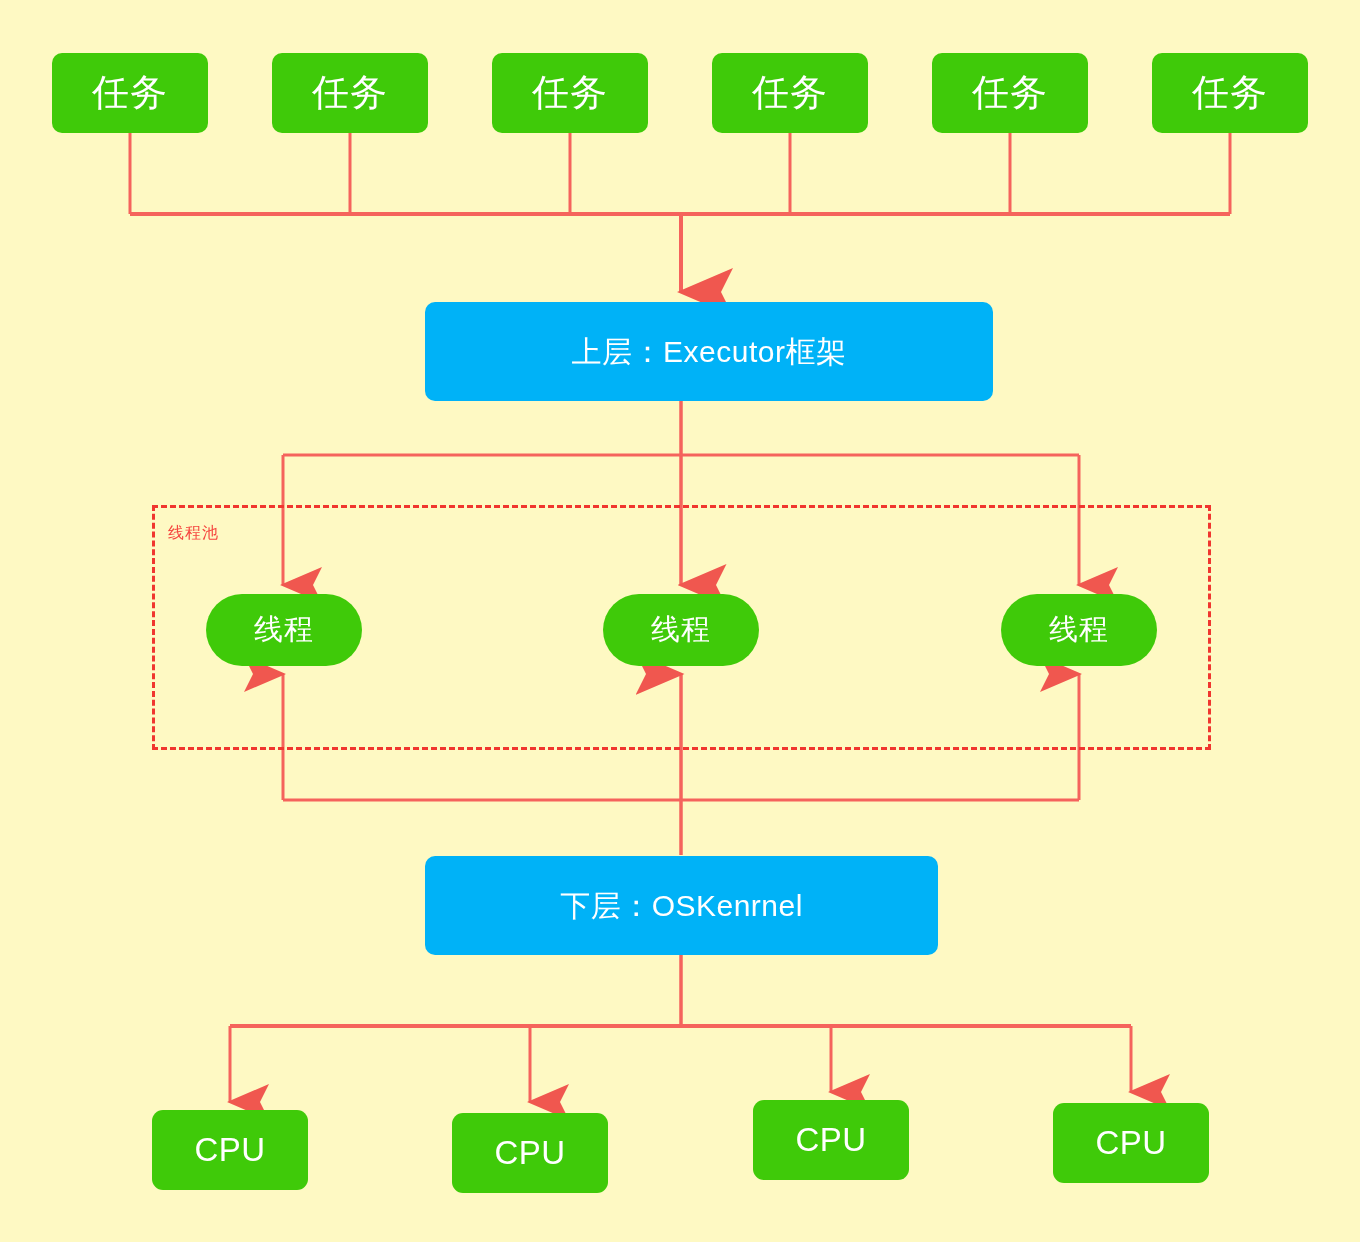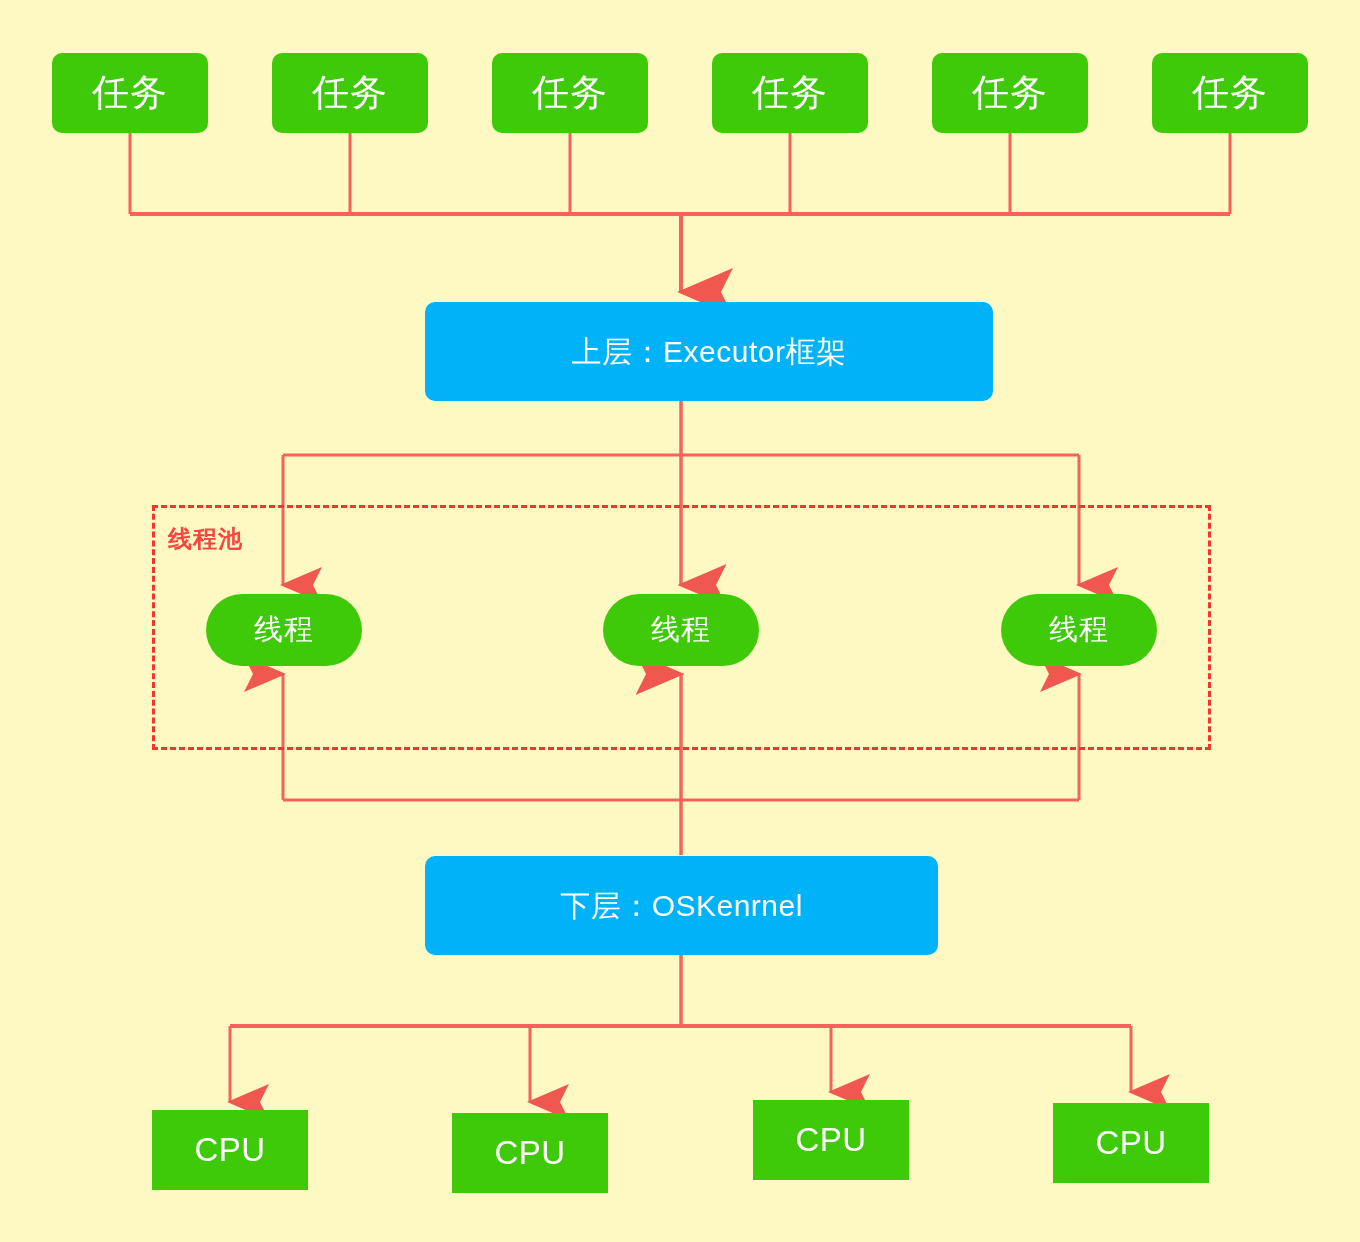--- a/index.html
+++ b/index.html
@@ -51,38 +51,37 @@
   }
   .node-thread {
     background: #3fca09;
     border-radius: 36px;
     font-size: 29px;
     letter-spacing: 1px;
     text-align: center;
   }
   .node-cpu {
     background: #3fca09;
-    border-radius: 0;
+    border-radius: 11px;
     font-size: 33px;
     letter-spacing: 0.5px;
   }
   .pool-box {
     position: absolute;
     box-sizing: border-box;
     border: 3px dashed #f0362f;
     z-index: 1;
   }
   .pool-label {
     position: absolute;
     color: #f5463f;
-    font-size: 24px;
+    font-size: 16px;
     letter-spacing: 1px;
     white-space: nowrap;
     z-index: 4;
-    font-weight: bold;
   }
 </style>
 </head>
 <body>
 
 <div id="canvas">
 
   <svg id="edges" viewBox="0 0 1360 1242" width="1360" height="1242">
     <defs>
       <marker id="arrow-down" viewBox="0 0 12 14" refX="6" refY="13" markerWidth="12" markerHeight="14" orient="auto-start-reverse">

